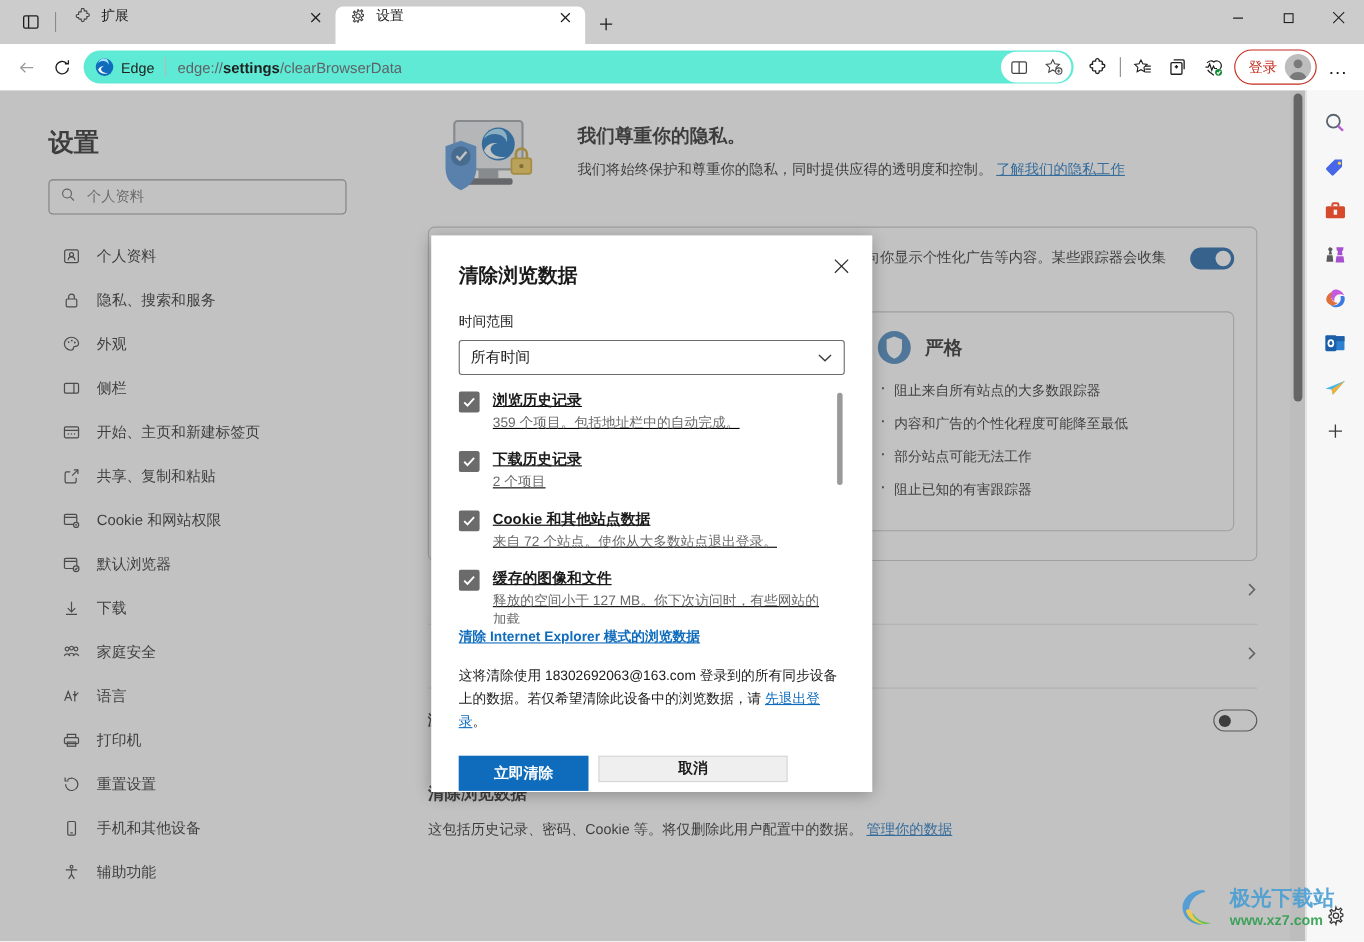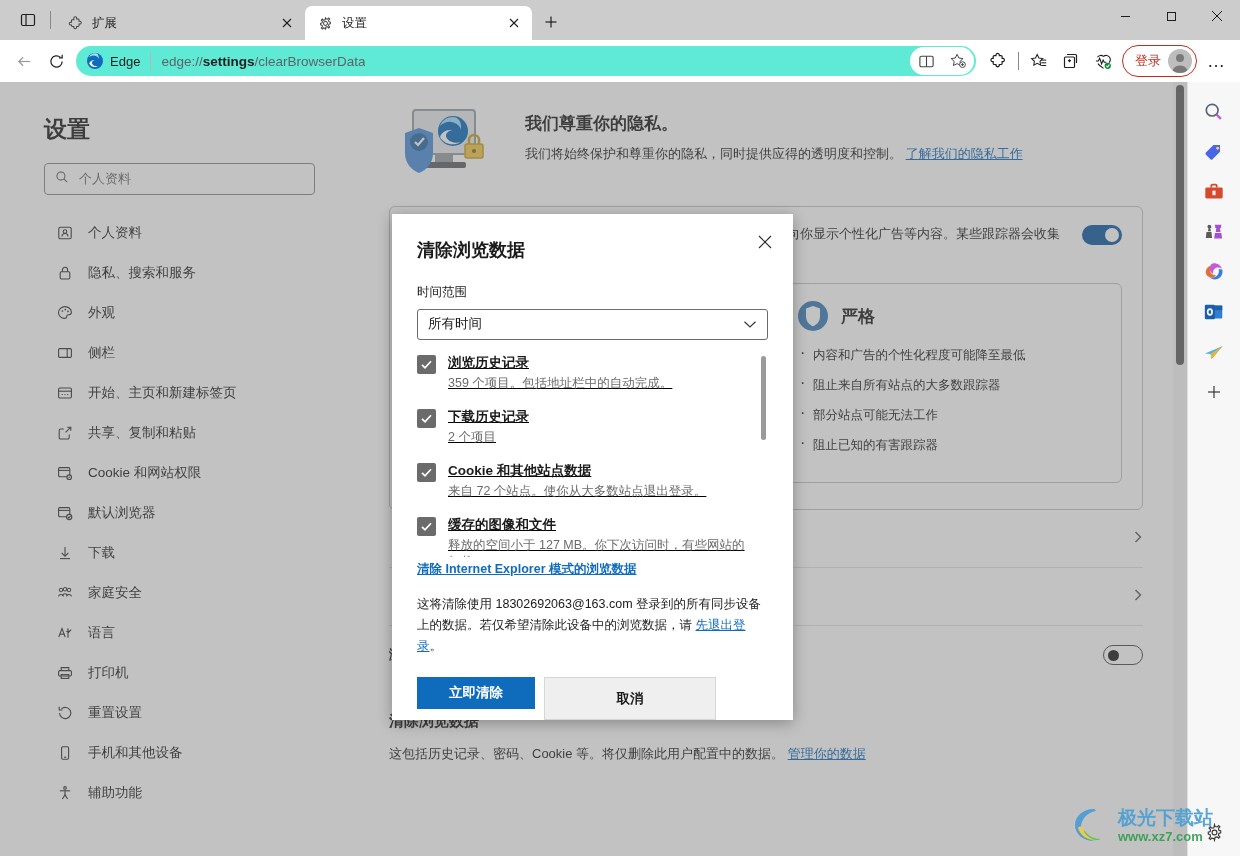--- a/index.html
+++ b/index.html
@@ -16,21 +16,21 @@
     position: absolute; left: 0; top: 0; width: 1240px; height: 40px;
     background: #cccccc;
     display: flex; align-items: flex-end;
   }
   .tb-left-btn {
     width: 36px; height: 34px; margin-left: 10px; margin-bottom: 3px;
     display: flex; align-items: center; justify-content: center;
   }
   .tb-divider { width: 1px; height: 18px; background: #8a8a8a; margin: 0 4px 11px 4px; }
   .tab {
-    height: 34px; display: flex; align-items: center;
+    height: 34px; display: flex; align-items: flex-start;
     border-radius: 7px 7px 0 0; padding: 0 8px 0 12px;
     position: relative; min-width: 150px;
   }
   .tab.inactive { background: transparent; width: 250px; }
   .tab.active { background: #ffffff; width: 227px; }
   .tab-favicon { width: 16px; height: 16px; flex: 0 0 16px; margin-right: 9px; display:flex; align-items:center; justify-content:center;}
   .tab-title {
     font-size: 12.5px; color: #1f1f1f; flex: 1 1 auto;
     white-space: nowrap; overflow: hidden; text-overflow: ellipsis;
   }
@@ -234,21 +234,21 @@
   .dlg-note { font-size: 12.5px; color: #1b1b1b; line-height: 21px; margin-bottom: 20px; }
   .dlg-note a { color: #0f6cbd; text-decoration: underline; }
   .dlg-actions { display: flex; gap: 9px; }
   .btn-primary {
     width: 118px; height: 32px; background: #0f6cbd; color: #ffffff;
     font-size: 13.5px; font-weight: 700; border: none;
     display: flex; align-items: center; justify-content: center;
     font-family: "Liberation Sans", sans-serif;
   }
   .btn-secondary {
-    width: 172px; height: 43px; background: #efefef; color: #1b1b1b;
+    width: 172px; height: 24px; background: #efefef; color: #1b1b1b;
     font-size: 13.5px; font-weight: 700; border: 1px solid #d6d6d6;
     display: flex; align-items: center; justify-content: center;
     font-family: "Liberation Sans", sans-serif;
   }
 
   
   .watermark {
     position: absolute; right: 18px; bottom: 6px; width: 150px; height: 50px;
     display: flex; align-items: center; opacity: 0.9;
   }
@@ -645,22 +645,22 @@
             <div class="tier">
               <div class="tier-head">
                 <span class="tier-shield">
                   <svg width="32" height="32" viewBox="0 0 32 32">
                       <circle cx="16" cy="16" r="15" fill="#3c7fb8"></circle>
                       <path d="M16 6l7 2.6v7.6c0 5.4-3.5 8.6-7 10-3.5-1.4-7-4.6-7-10V8.6L16 6z" fill="#fff"></path>
                     </svg>
                 </span>
                 <span class="tier-name">严格</span>
               </div>
+              <div class="tier-li">阻止来自所有站点的大多数跟踪器</div>
               <div class="tier-li">内容和广告的个性化程度可能降至最低</div>
-              <div class="tier-li">阻止来自所有站点的大多数跟踪器</div>
               <div class="tier-li">部分站点可能无法工作</div>
               <div class="tier-li">阻止已知的有害跟踪器</div>
             </div>
           </div>
           <div style="height:10px"></div>
         </div>
 
         <div class="setting-row">
           <span></span>
           <span class="chev-right">

